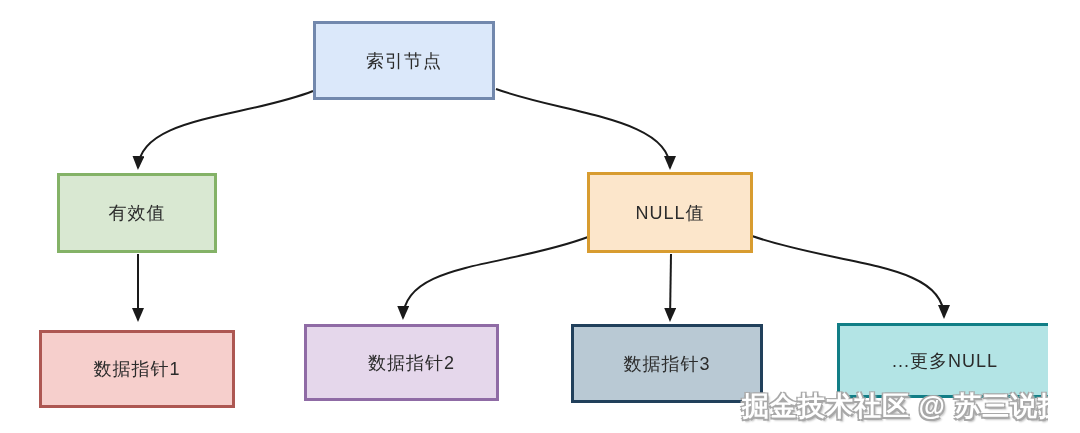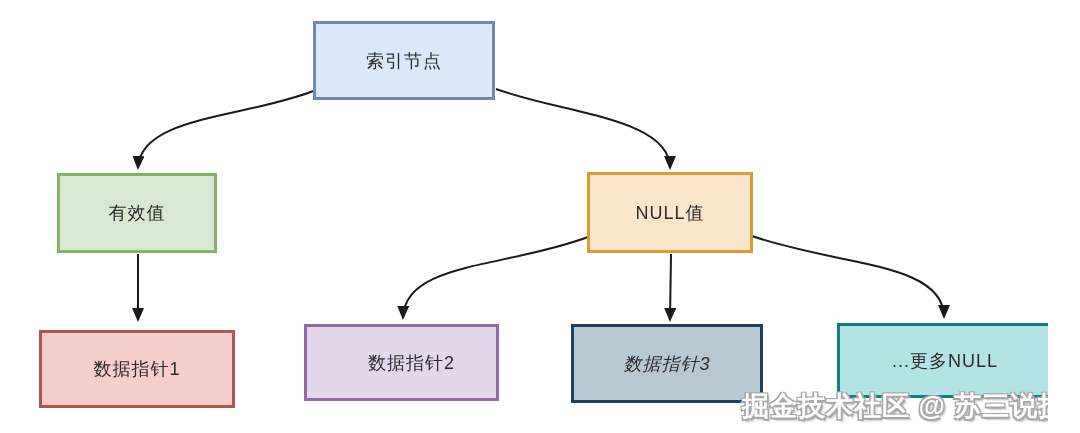--- a/index.html
+++ b/index.html
@@ -29,21 +29,21 @@
     font-size: 18px;
     color: #2b2b2b;
     text-align: center;
     letter-spacing: 1px;
   }
   .node-index   { left: 313px; top:  21px; width: 182px; height: 79px; }
   .node-valid   { left:  57px; top: 173px; width: 160px; height: 80px; }
   .node-null    { left: 587px; top: 172px; width: 166px; height: 81px; }
   .node-dp1     { left:  39px; top: 324px; width: 196px; height: 78px; margin-top: 6px; }
   .node-dp2     { left: 304px; top: 324px; width: 195px; height: 77px; padding-left: 20px; }
-  .node-dp3     { left: 571px; top: 324px; width: 192px; height: 79px; font-style: italic; }
+  .node-dp3     { left: 571px; top: 324px; width: 192px; height: 79px; }
   .node-more    { left: 837px; top: 323px; width: 216px; height: 75px; }
   .watermark {
     position: absolute;
     left: 742px;
     top: 388px;
     z-index: 5;
     font-size: 27px;
     font-weight: 700;
     letter-spacing: 1px;
     white-space: nowrap;

